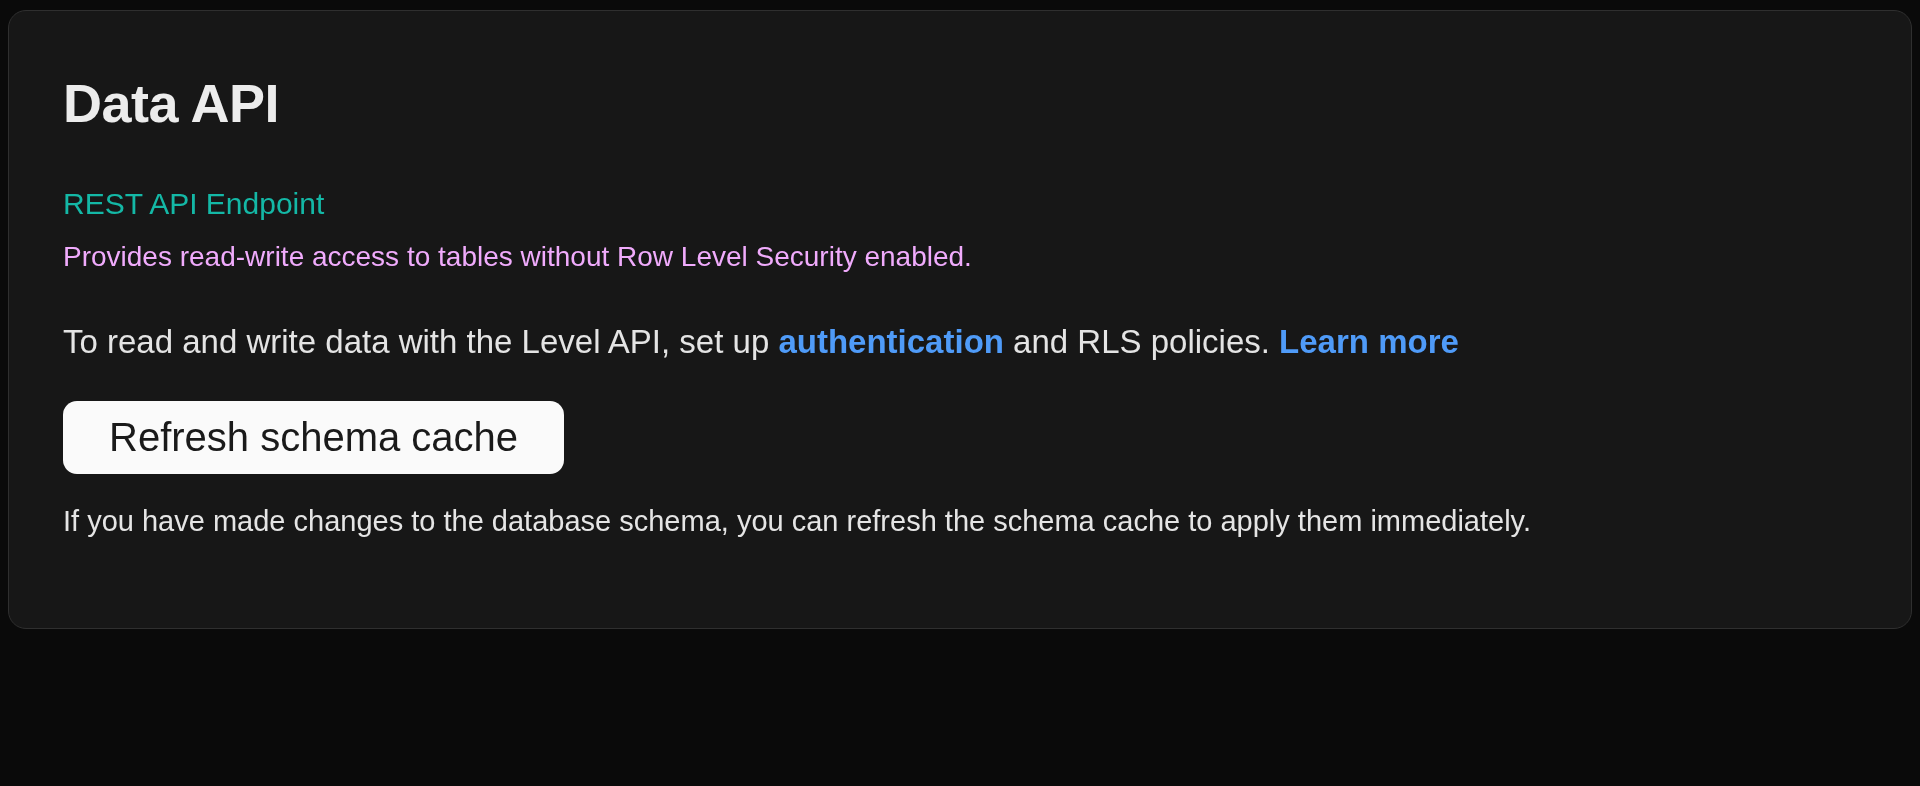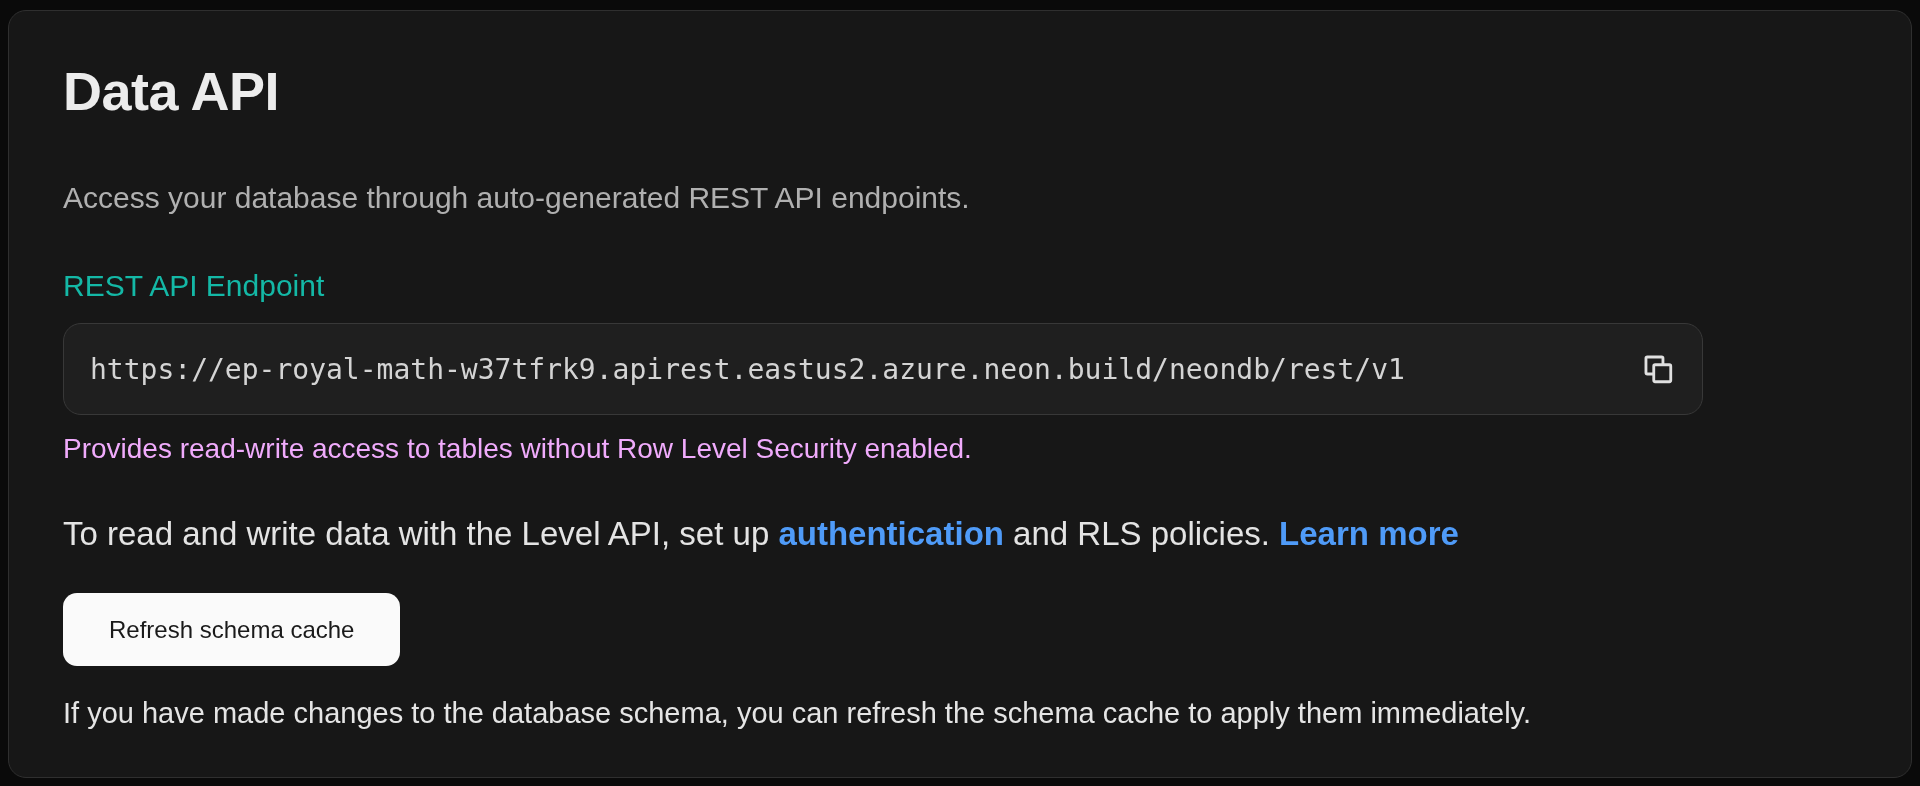--- a/index.html
+++ b/index.html
@@ -10,25 +10,25 @@
     height: 786px;
     background: var(--page-background, #0a0a0a);
     font-family: "Liberation Sans", sans-serif;
     overflow: hidden;
   }
   .card {
     position: absolute;
     left: 8px;
     top: 10px;
     width: 1904px;
-    height: 768px;
+    height: 619px;
     background: var(--card-background, #171717);
     border: 1px solid var(--card-border, #2f2f2f);
     border-radius: 18px;
-    padding: 48px 54px 0 54px;
+    padding: 60px 54px 0 54px;
   }
   .page-title {
     margin: 0;
     font-size: 54px;
     line-height: 64px;
     font-weight: 700;
     letter-spacing: -0.5px;
     color: #ececec;
   }
   .subtitle {
@@ -99,53 +99,41 @@
     align-items: center;
     justify-content: center;
     margin-top: 38px;
     height: 73px;
     padding: 0 46px;
     background: var(--button-background, #fafafa);
     color: var(--button-text, #1a1a1a);
     border: none;
     border-radius: 14px;
     font-family: "Liberation Sans", sans-serif;
-    font-size: 24px;
+    font-size: 40px;
     font-weight: 500;
     cursor: pointer;
   }
   .helper-bottom {
     margin-top: 28px;
     font-size: 29px;
     line-height: 38px;
     color: #e5e5e5;
   }
 </style>
 </head>
 <body>
 
 <main class="card">
 
   <h1 class="page-title">Data API</h1>
 
-  <p class="subtitle">Access your database through auto-generated REST API endpoints.</p>
 
   <div class="field-label">REST API Endpoint</div>
 
-  <div class="endpoint-box">
-    <code class="endpoint-url">https://ep-royal-math-w37tfrk9.apirest.eastus2.azure.neon.build/neondb/rest/v1</code>
-    <button class="copy-btn">
-      <span class="icon-wrap">
-        <svg width="34" height="34" viewBox="0 0 24 24" fill="none" stroke="#e0e0e0" stroke-width="2" stroke-linejoin="miter">
-          <rect x="3.5" y="3.5" width="12" height="12" rx="1"></rect>
-          <rect x="9" y="9" width="12" height="12" rx="1" fill="#1f1f1f"></rect>
-        </svg>
-      </span>
-    </button>
-  </div>
 
   <p class="helper">Provides read-write access to tables without Row Level Security enabled.</p>
 
   <p class="rls-note"><span>To read and write data with the Level API, set up </span><a class="link" href="#">authentication</a><span> and RLS policies. </span><a class="link" href="#">Learn more</a></p>
 
   <button class="refresh-btn">Refresh schema cache</button>
 
   <p class="helper helper-bottom">If you have made changes to the database schema, you can refresh the schema cache to apply them immediately.</p>
 
 </main>

